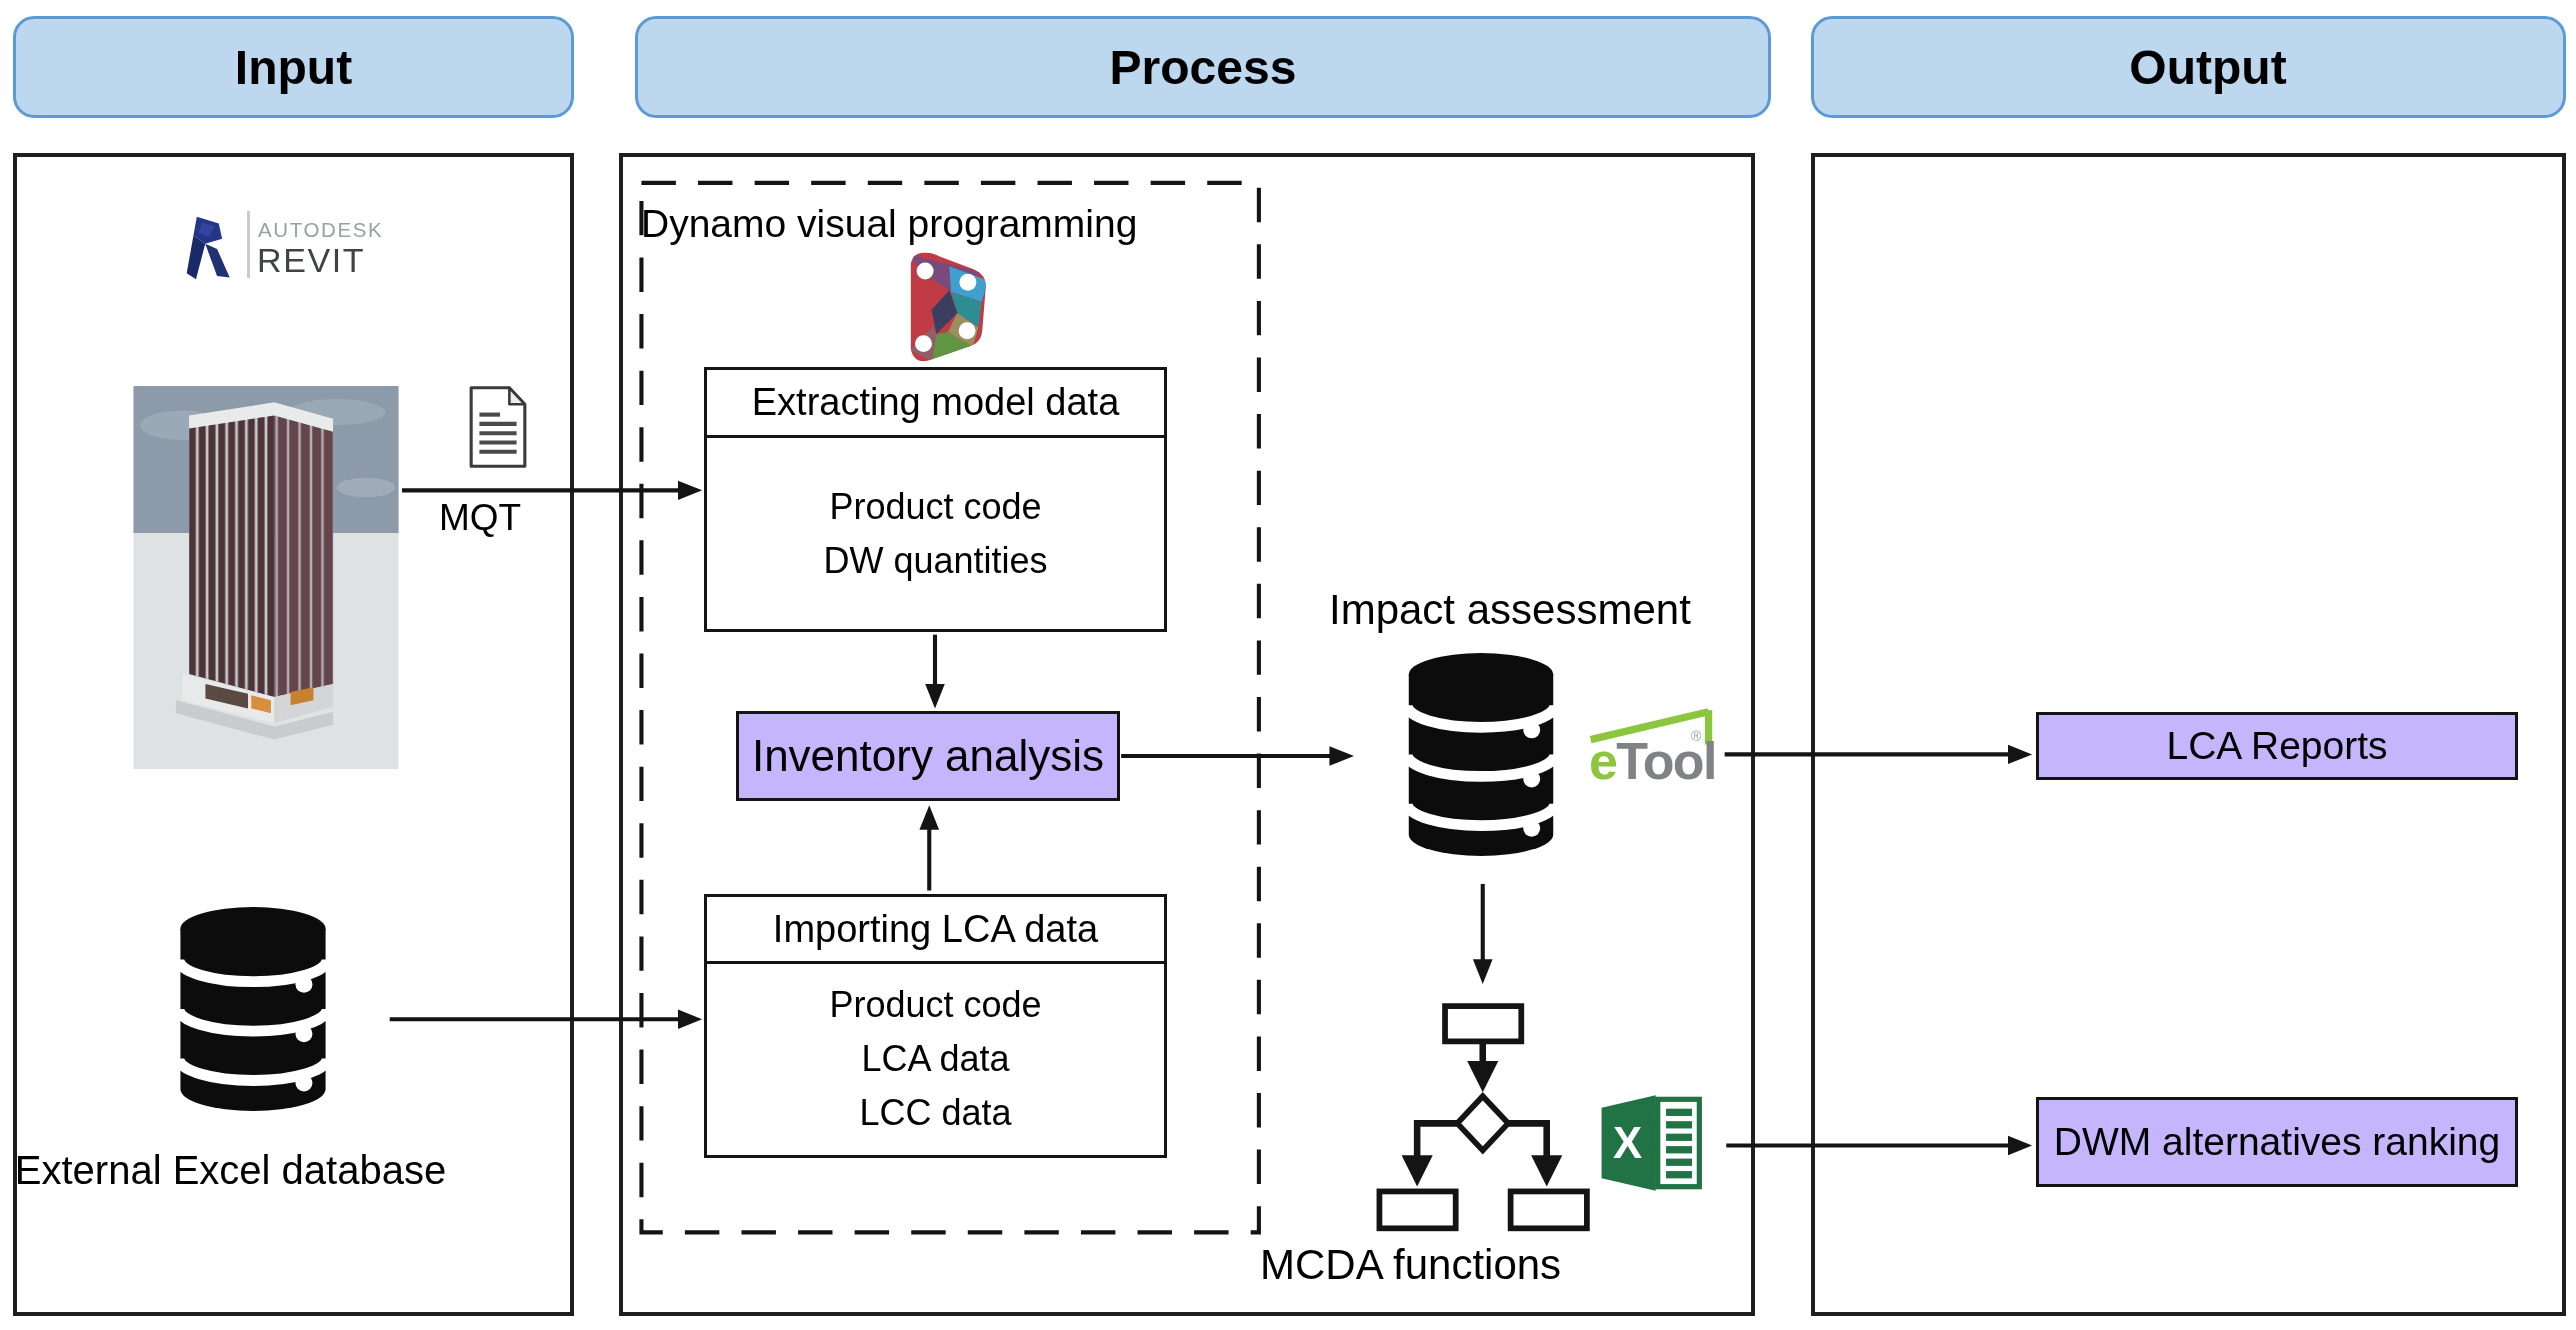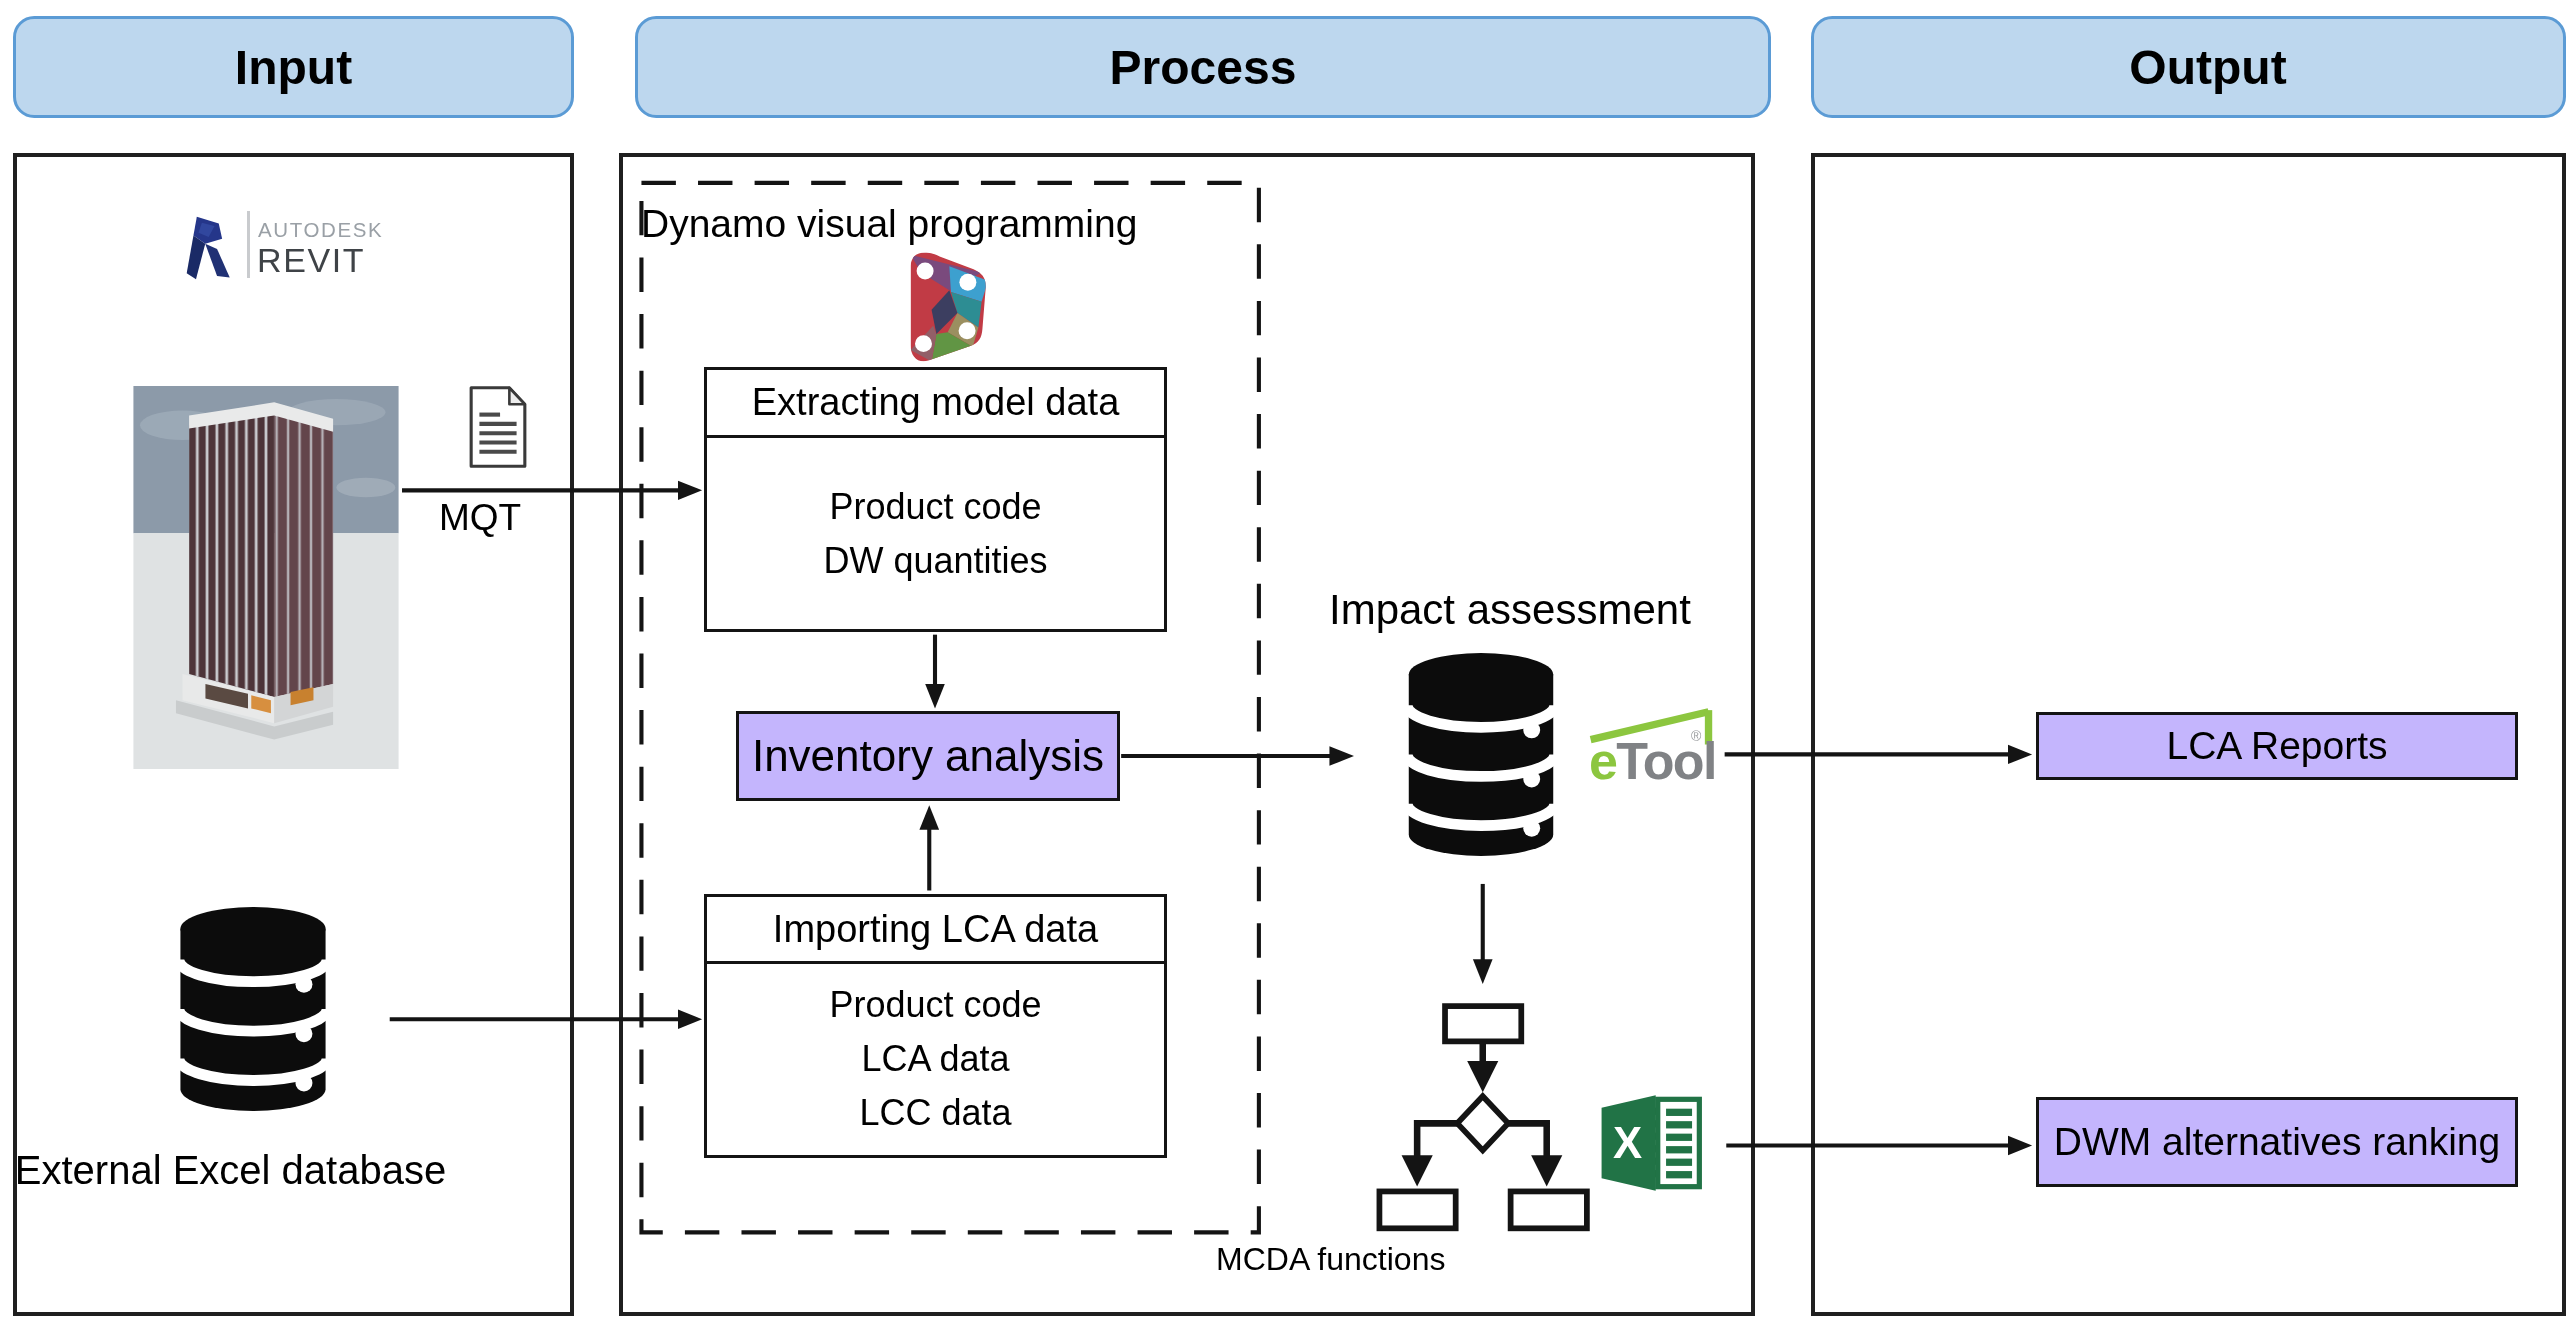--- a/index.html
+++ b/index.html
@@ -38,21 +38,21 @@
     font-size:36px;line-height:54px;height:calc(100% - 68px);
   }
   .simple-node{
     position:absolute;box-sizing:border-box;background:#c4b5fd;border:3.3px solid #141414;
     display:flex;align-items:center;justify-content:center;
   }
   
   .lbl{position:absolute;}
   #dynamo-label{left:641px;width:618px;top:202px;font-size:39px;}
   #impact-label{left:1329px;width:377px;top:586px;font-size:42px;}
-  #mcda-label{left:1216px;width:373px;top:1241px;font-size:32px;}
+  #mcda-label{left:1260px;width:373px;top:1241px;font-size:42px;}
   #mqt-label{left:439px;width:107px;top:497px;font-size:37px;}
   #extdb-label{left:14.8px;width:481px;top:1148px;font-size:40px;}
   
   #revit-logo{position:absolute;left:185px;top:208px;width:205px;height:75px;}
   #revit-r{position:absolute;left:0;top:1.6px;width:54px;height:71px;}
   #revit-divider{position:absolute;left:62px;top:3.3px;width:2.5px;height:67px;background:#c9cbce;}
   #revit-brand{position:absolute;left:73px;top:9.8px;font-size:20.5px;letter-spacing:1.6px;color:#9aa0a6;}
   #revit-product{position:absolute;left:72px;top:33px;font-size:34px;letter-spacing:1.6px;color:#3f4347;}
   
   #etool-logo{position:absolute;left:1589px;top:705px;width:131px;height:85px;}

